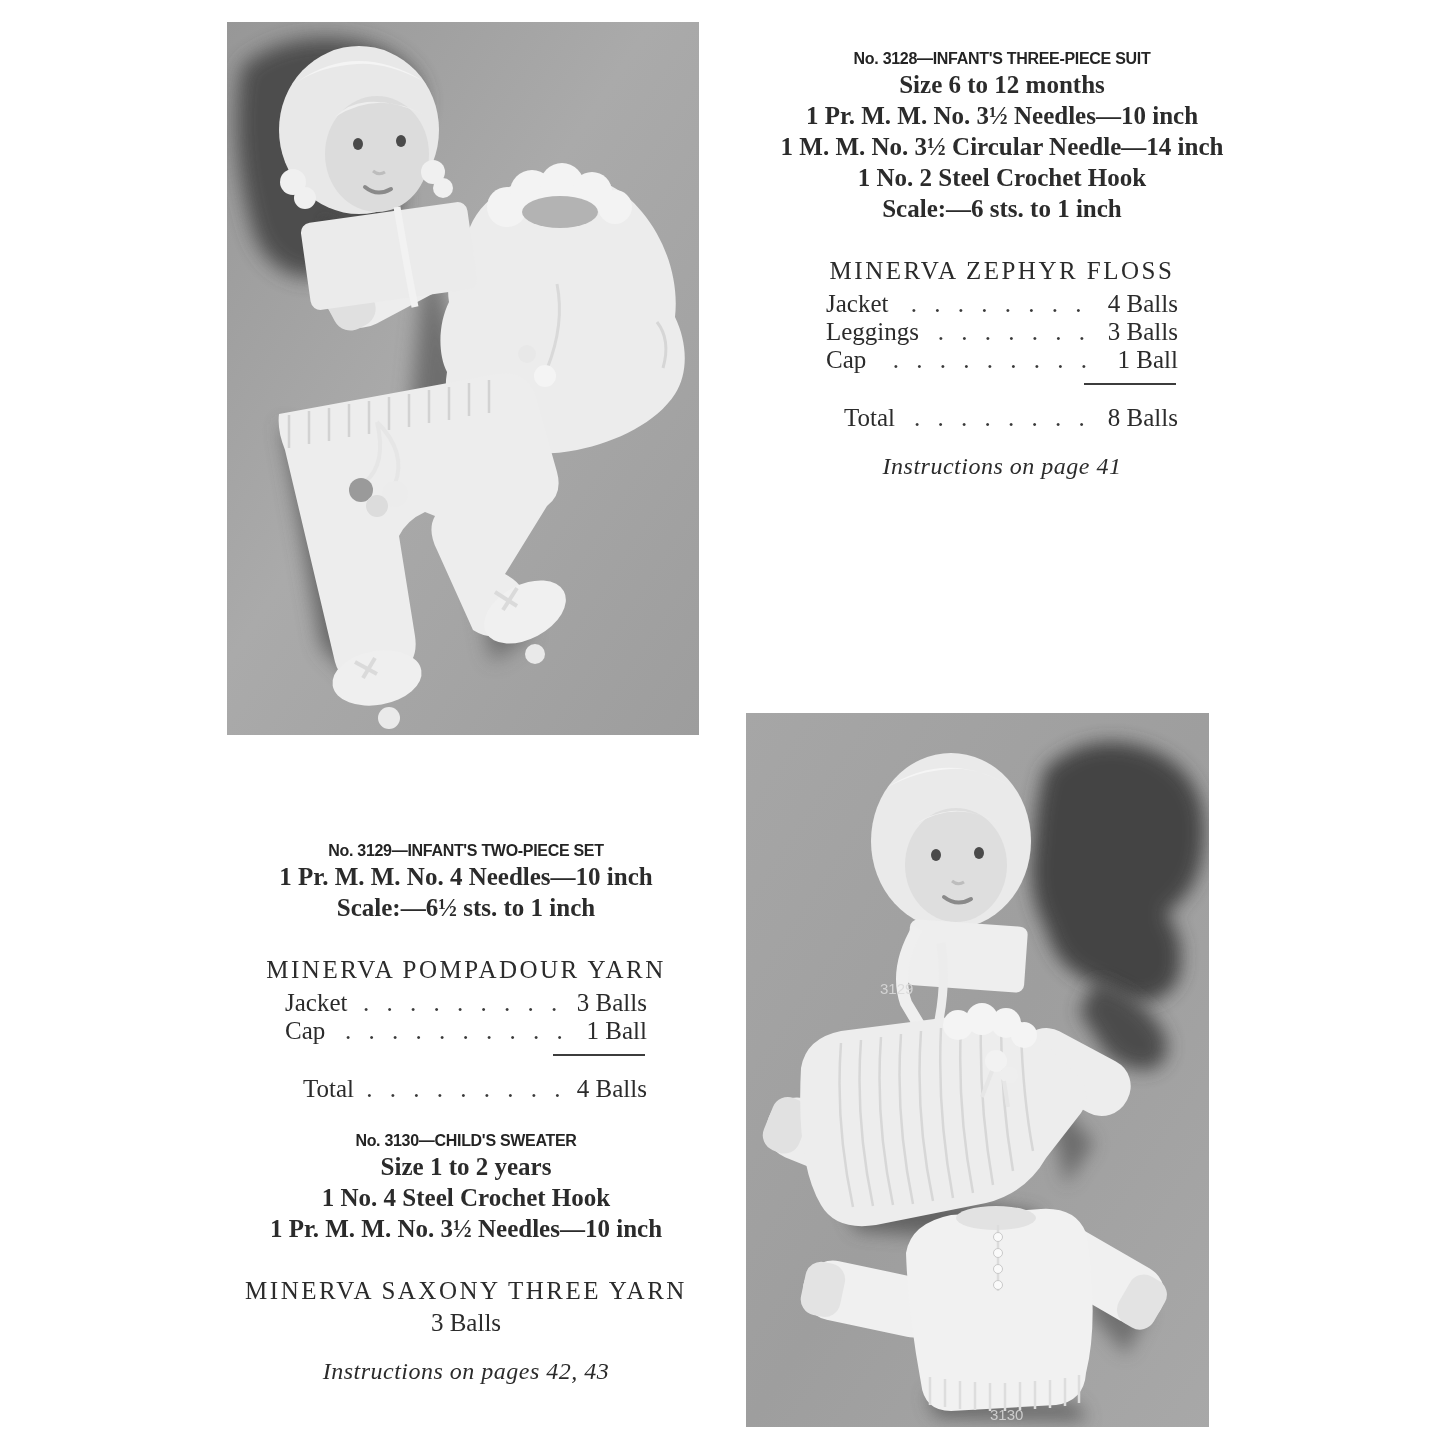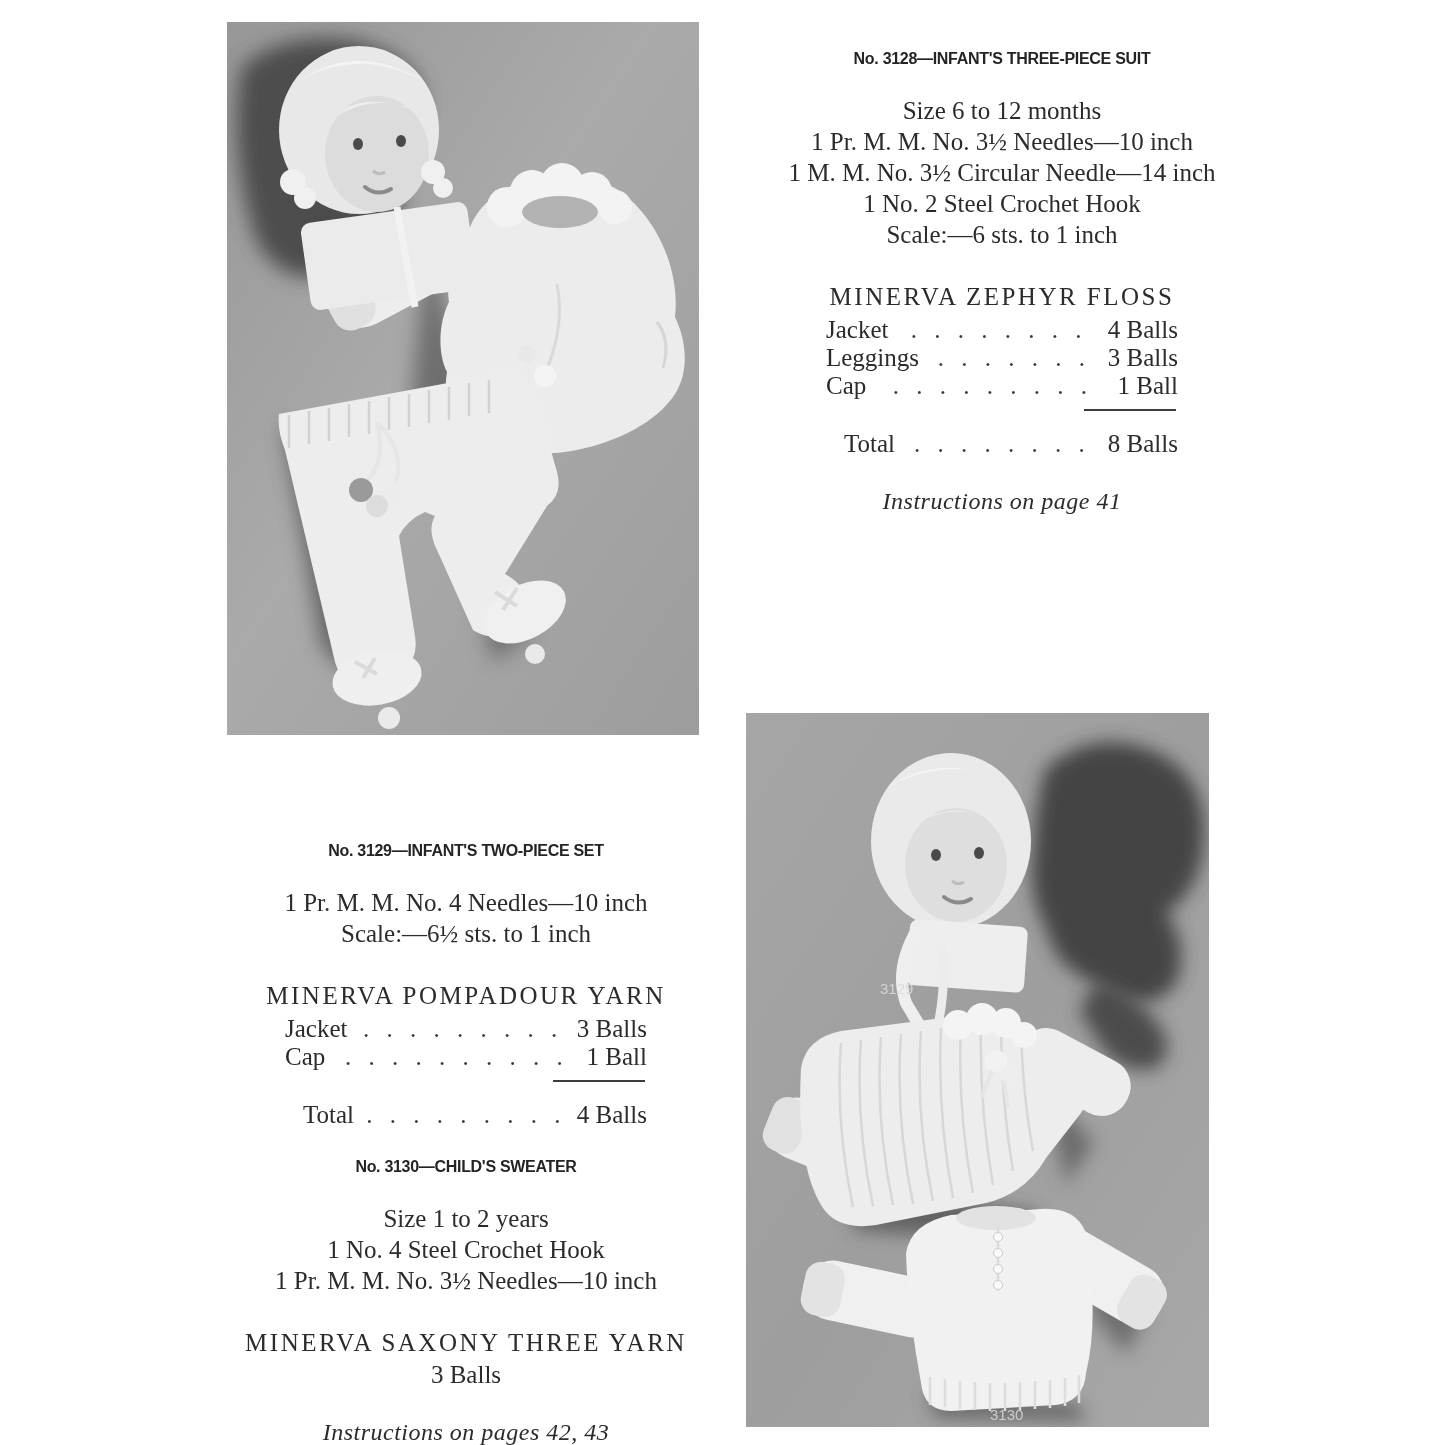--- a/index.html
+++ b/index.html
@@ -7,33 +7,33 @@
     width:1445px;height:1445px;position:relative;background:#ffffff;
     font-family:"Liberation Serif", serif;color:#2b2b2b;overflow:hidden;
   }
   .photo{position:absolute;overflow:hidden;box-shadow:0 0 0 1px #bdbdbd inset;}
   .photo svg{display:block;}
   .tblock{position:absolute;text-align:center;}
   .title{
     font-family:"Liberation Sans", sans-serif;font-weight:700;font-size:16px;
     letter-spacing:-0.3px;color:#242424;white-space:nowrap;
   }
-  .details{margin-top:27px;}
+  .details{margin-top:1px;font-weight:bold;}
   .detail{font-size:25px;line-height:31px;white-space:nowrap;}
   .yarn{font-size:25px;letter-spacing:2.5px;margin-top:33px;white-space:nowrap;}
   .mats{margin:5px auto 0;font-size:25px;}
   .w350{width:352px;}
   .w362{width:362px;}
   .mrow{display:flex;justify-content:space-between;align-items:baseline;line-height:28px;}
   .mitem{text-align:left;}
   .dots{flex:1;text-align:center;letter-spacing:4px;word-spacing:3px;color:#3a3a3a;overflow:hidden;white-space:nowrap;padding:0 8px;}
   .mqty{text-align:right;white-space:nowrap;}
   .rule{width:92px;border-top:2.5px solid #3c3c3c;margin:9px 2px 7px auto;}
   .totalrow{padding-left:18px;margin-top:19px;}
-  .instr{font-style:italic;font-size:24px;margin-top:30px;letter-spacing:0.5px;}
+  .instr{font-style:italic;font-size:24px;margin-top:21px;letter-spacing:0.5px;}
   .ballsline{font-size:25px;margin-top:4px;}
   .sub{margin-top:29px;}
 </style>
 </head>
 <body>
 
 <div class="photo" style="left:227px;top:22px;width:472px;height:713px;">
   <svg width="472" height="713" viewBox="0 0 472 713">
     <defs>
       <linearGradient id="g1" x1="0" y1="0" x2="1" y2="1">

